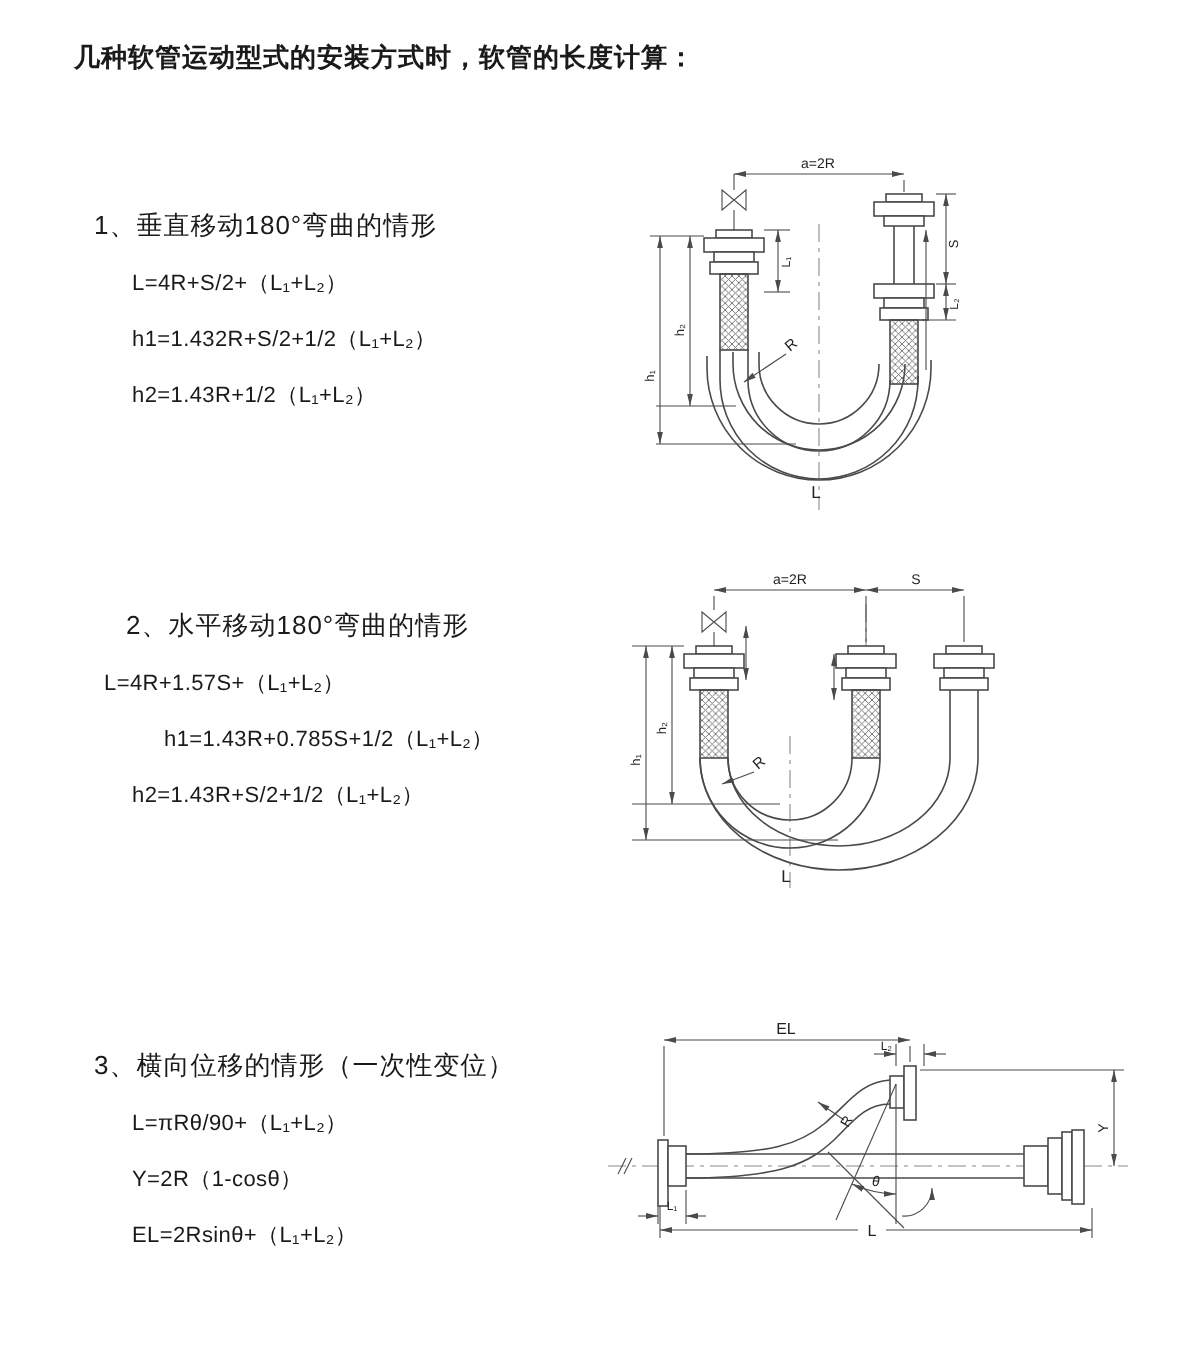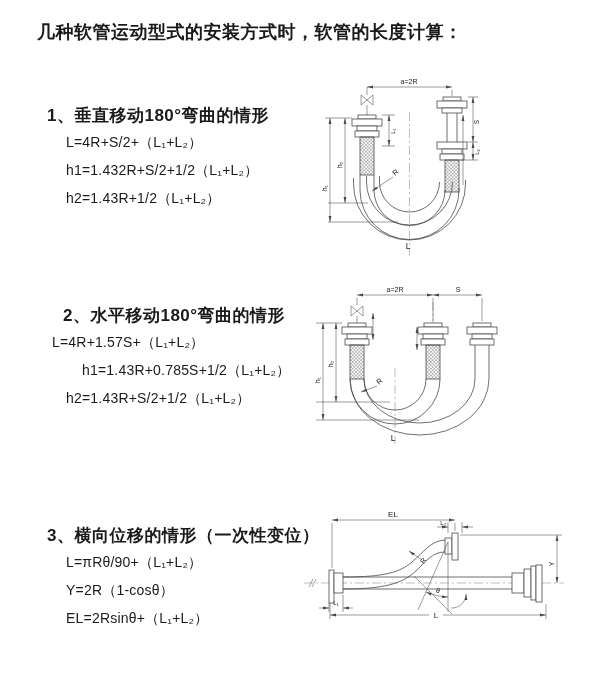--- a/index.html
+++ b/index.html
@@ -2,28 +2,28 @@
 <html><head>
 <meta charset="utf-8">
 <style>
   html,body{margin:0;padding:0;}
   body{
     width:600px;height:675px;background:#ffffff;position:relative;
     font-family:"Liberation Sans","DejaVu Sans",sans-serif;color:#1a1a1a;
     overflow:hidden;
   }
   .page-title{
-    position:absolute;left:37px;top:20px;font-size:18px;font-weight:bold;
+    position:absolute;left:37px;top:20px;font-size:13px;font-weight:bold;
     letter-spacing:0.5px;white-space:nowrap;
   }
   .sec-heading{
-    position:absolute;font-size:17px;font-weight:bold;letter-spacing:0.5px;white-space:nowrap;
+    position:absolute;font-size:13px;font-weight:normal;letter-spacing:0.5px;white-space:nowrap;
   }
   .formula{
-    position:absolute;font-size:14px;font-weight:500;letter-spacing:0.2px;white-space:nowrap;
+    position:absolute;font-size:11px;font-weight:500;letter-spacing:0.2px;white-space:nowrap;
   }
   svg{position:absolute;overflow:visible;}
   svg text{font-family:"Liberation Sans","DejaVu Sans",sans-serif;fill:#222;}
   .ln{stroke:#4a4a4a;stroke-width:0.8;fill:none;}
   .thin{stroke:#4a4a4a;stroke-width:0.55;fill:none;}
   .dim{stroke:#4a4a4a;stroke-width:0.55;fill:none;}
   .cl{stroke:#8a8a8a;stroke-width:0.55;fill:none;stroke-dasharray:9 3 2 3;}
   .fit{fill:#ffffff;stroke:#4a4a4a;stroke-width:0.8;}
   .braid{fill:url(#braidpat);stroke:#4a4a4a;stroke-width:0.8;}
 </style>

